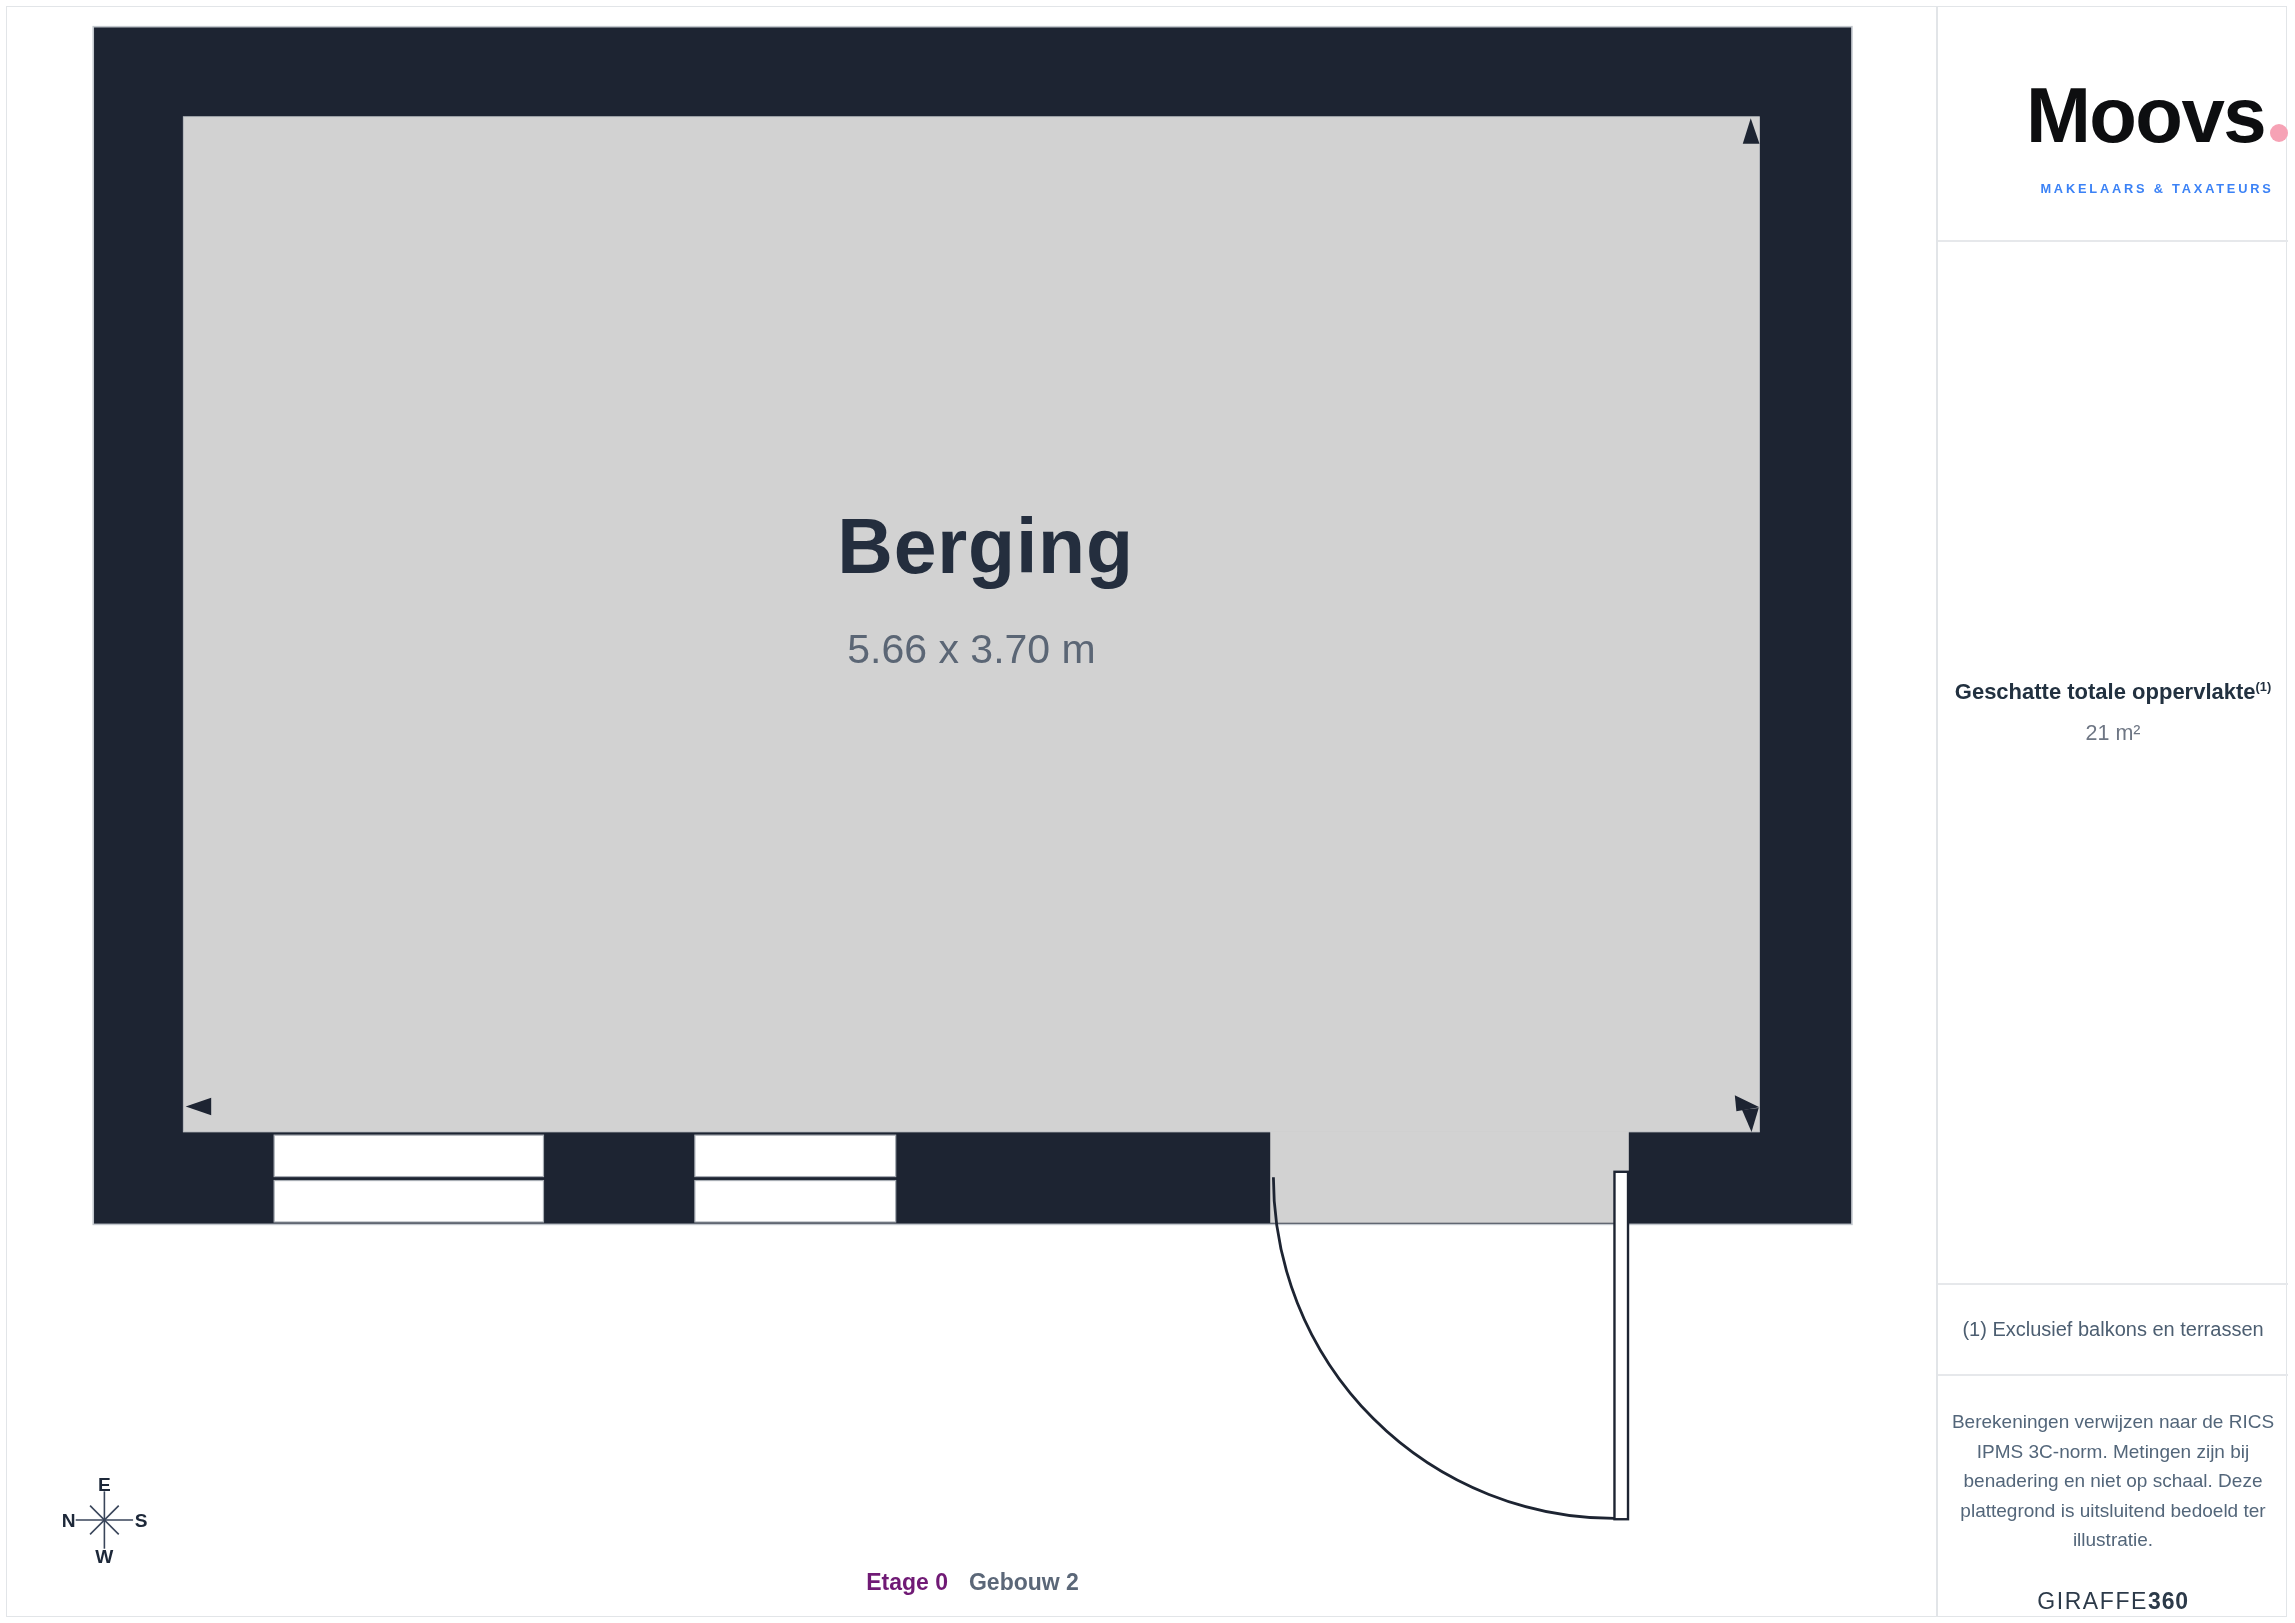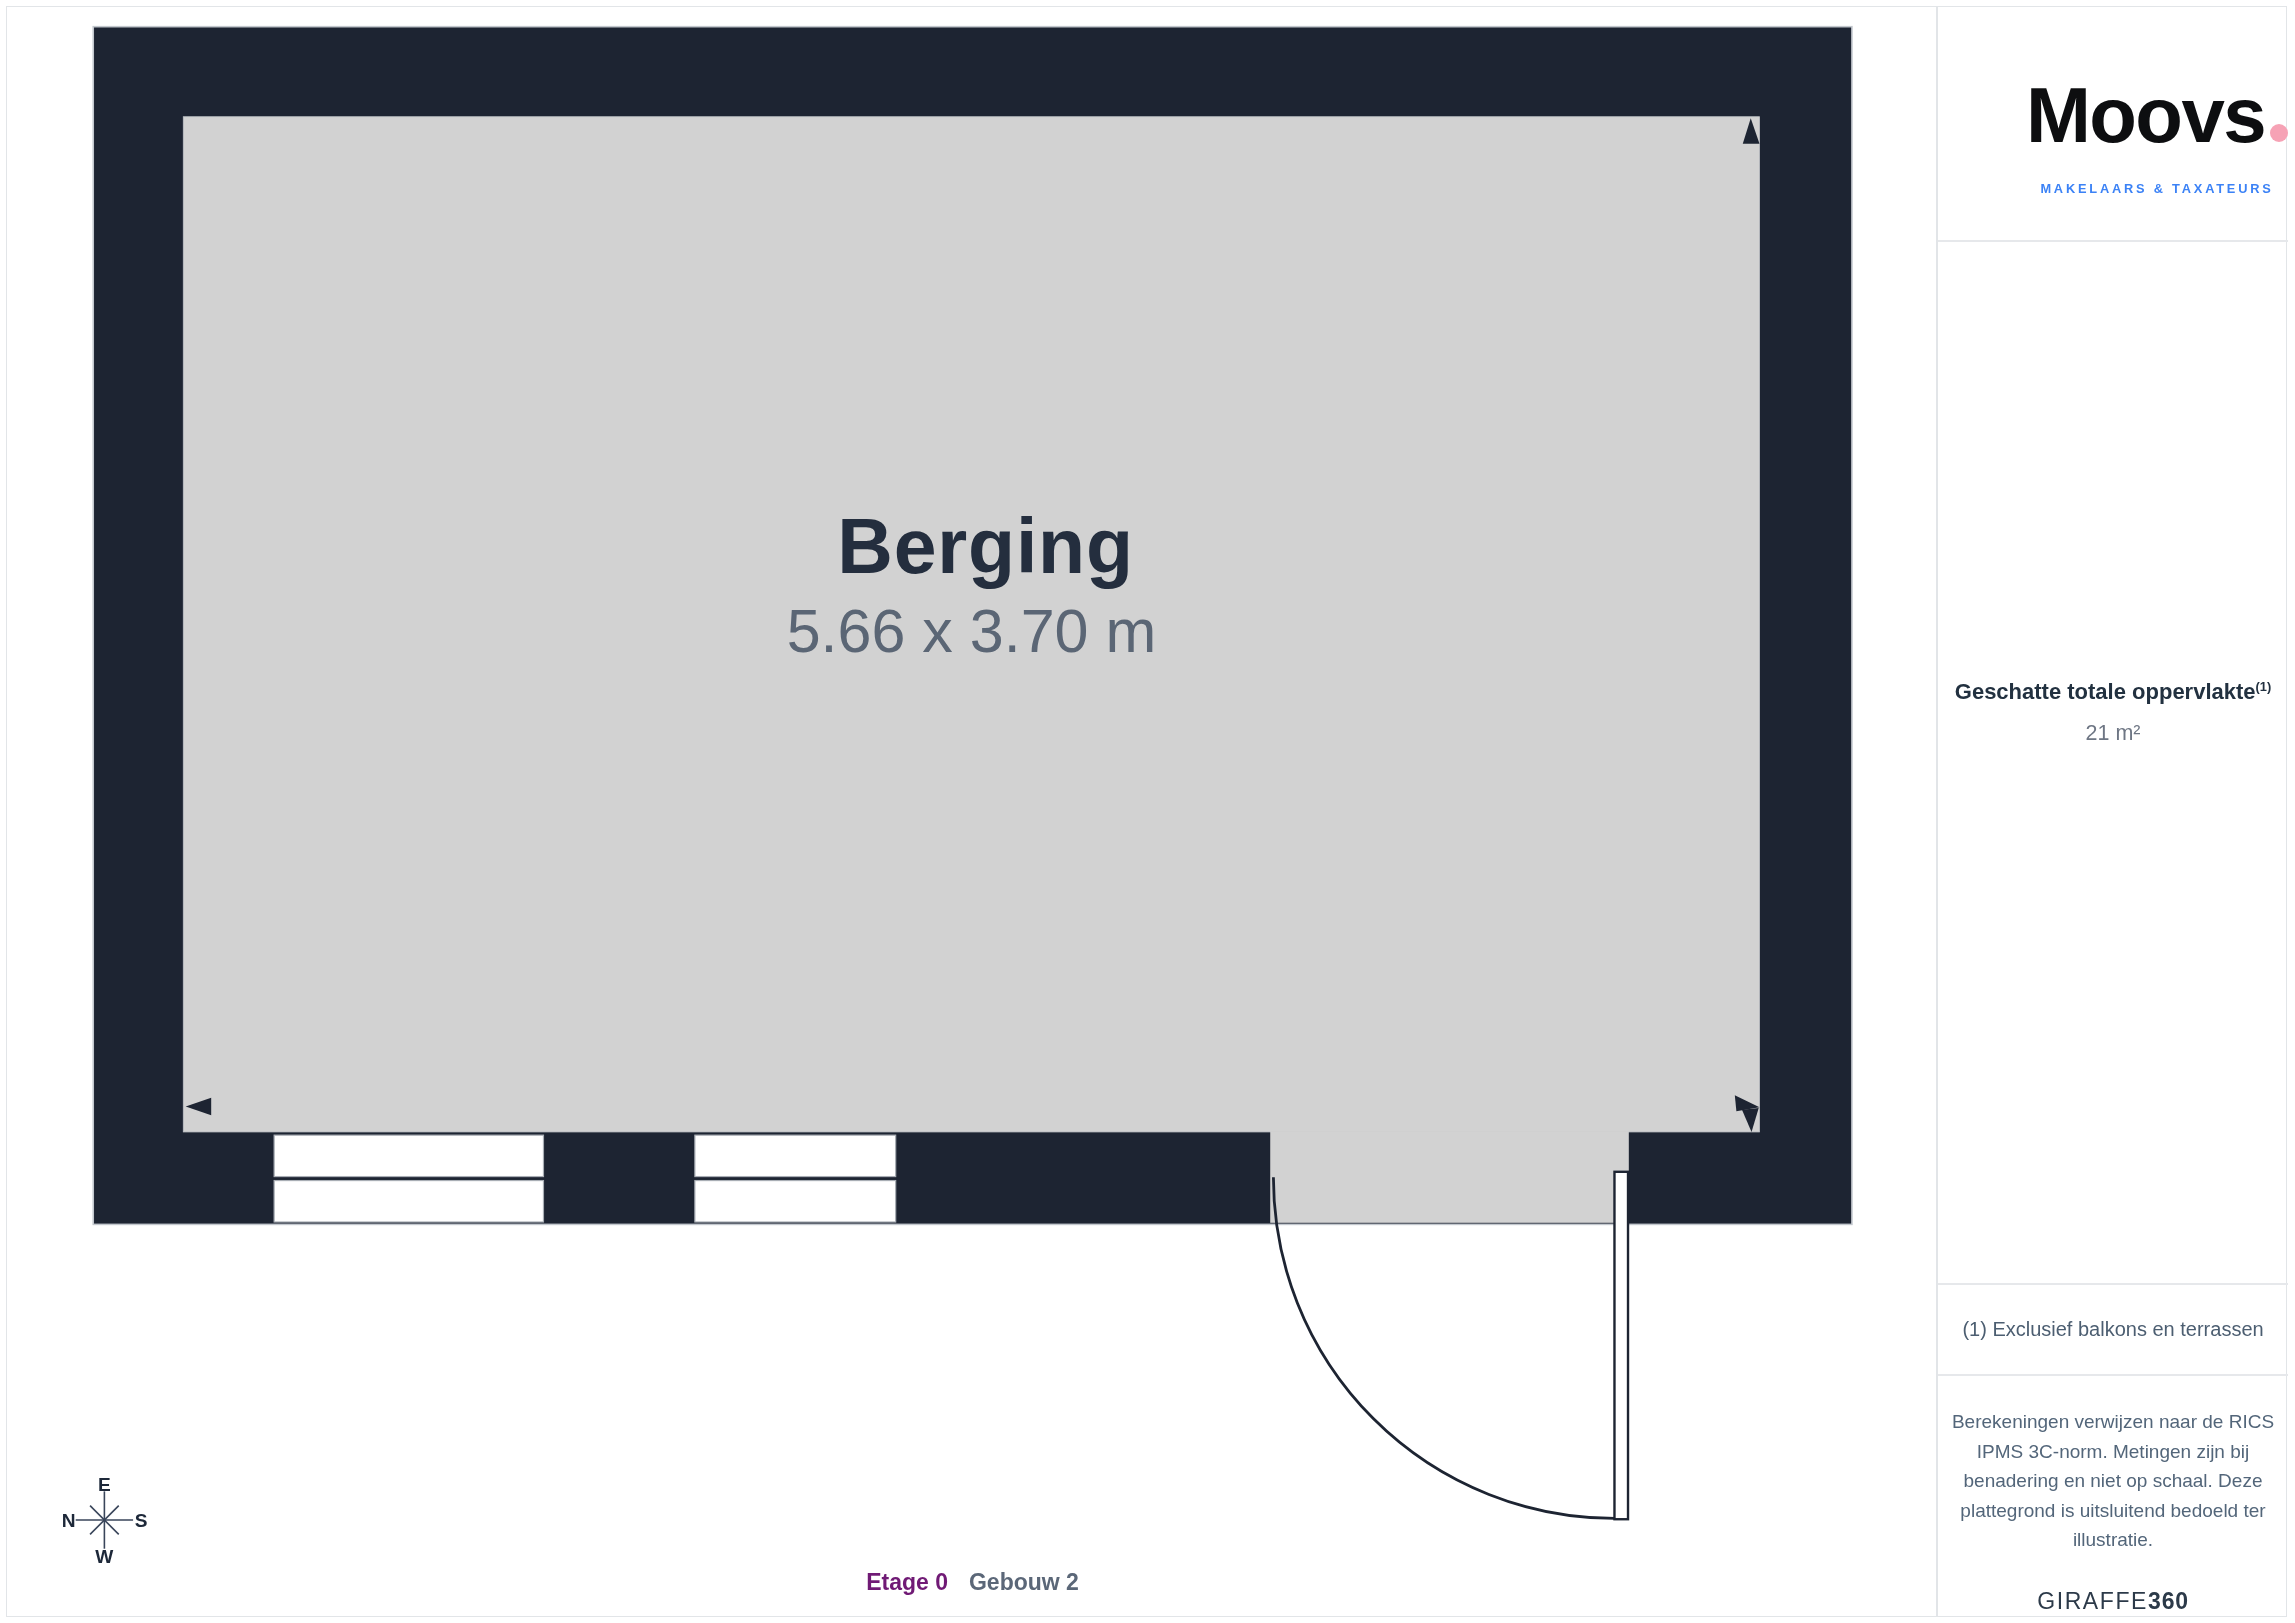--- a/index.html
+++ b/index.html
@@ -11,21 +11,21 @@
   .v-divider{position:absolute;left:1936px;top:6.4px;width:1.6px;height:1611px;background:#e2e5e8;}
   .h-divider{position:absolute;left:1938px;width:350px;height:1.6px;background:#e6e8eb;}
   #divider-logo{top:240px;}
   #divider-footnote-top{top:1283px;}
   #divider-footnote-bottom{top:1374px;}
 
   #plan-svg{position:absolute;left:0;top:0;}
 
   .room-label{position:absolute;left:183px;top:502px;width:1577px;text-align:center;}
   .room-name{font-size:77px;font-weight:bold;color:#242e3e;letter-spacing:0.8px;padding-left:28px;}
-  .room-dims{font-size:61px;color:#5b6675;margin-top:5px;}
+  .room-dims{font-size:41px;color:#5b6675;margin-top:35px;}
 
   .plan-footer{position:absolute;left:0;top:1569px;width:1945px;display:flex;
     justify-content:center;align-items:baseline;gap:21px;font-size:23px;}
   .floor-label{font-weight:bold;color:#701a75;}
   .building-label{color:#5b6778;font-weight:bold;}
 
   .sidebar-logo{position:absolute;left:1938px;top:70px;width:350px;text-align:center;padding-left:44px;}
   .brand-line{white-space:nowrap;}
   .brand-text{font-size:78px;font-weight:bold;color:#0d0e10;letter-spacing:-1.6px;}
   .brand-dot{display:inline-block;width:18.3px;height:18.3px;border-radius:50%;

